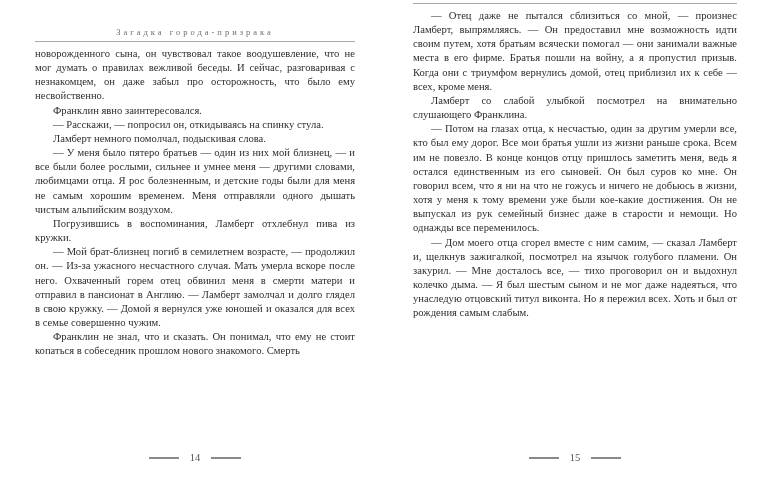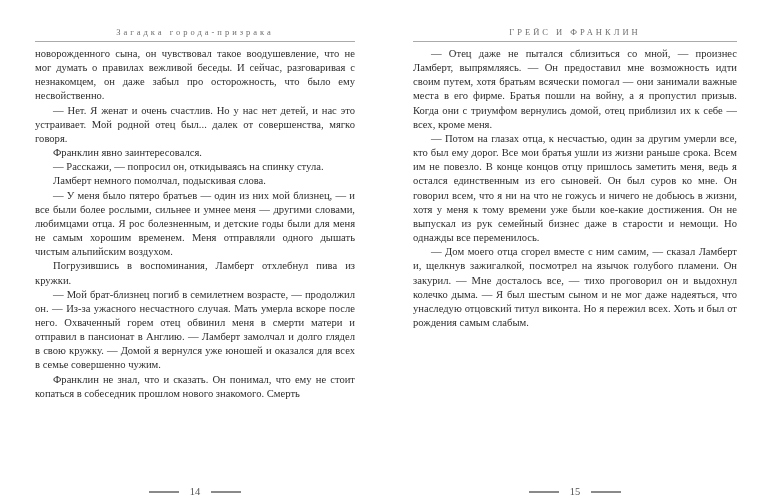--- a/index.html
+++ b/index.html
@@ -60,20 +60,21 @@
   .body-text p.no-indent {
     text-indent: 0;
   }
 
   .page-footer {
     flex: 0 0 auto;
     display: flex;
     align-items: center;
     justify-content: center;
     gap: 11px;
+    margin-bottom: 34px;
     height: 14px;
   }
   .pn-dash {
     width: 30px;
     height: 1.5px;
     background: #8a8a8a;
   }
   .pn-number {
     font-size: 10.5px;
     color: #555555;
@@ -83,41 +84,40 @@
 </head>
 <body>
 
 <div class="spread">
 
   <div class="page page-left">
     <div class="running-header">Загадка города-призрака</div>
     <hr class="header-rule">
     <div class="body-text">
         <p class="no-indent">новорожденного сына, он чувствовал такое воодушевление, что не мог думать о правилах вежливой беседы. И сейчас, разговаривая с незнакомцем, он даже забыл про осторожность, что было ему несвойственно.</p>
-        <p>— Нет. Я женат и очень счастлив. Но у нас нет детей, и нас это устраивает. Мой родной отец был... далек от совершенства, мягко говоря.</p>
         <p>Франклин явно заинтересовался.</p>
         <p>— Расскажи, — попросил он, откидываясь на спинку стула.</p>
         <p>Ламберт немного помолчал, подыскивая слова.</p>
         <p>— У меня было пятеро братьев — один из них мой близнец, — и все были более рослыми, сильнее и умнее меня — другими словами, любимцами отца. Я рос болезненным, и детские годы были для меня не самым хорошим временем. Меня отправляли одного дышать чистым альпийским воздухом.</p>
         <p>Погрузившись в воспоминания, Ламберт отхлебнул пива из кружки.</p>
         <p>— Мой брат-близнец погиб в семилетнем возрасте, — продолжил он. — Из-за ужасного несчастного случая. Мать умерла вскоре после него. Охваченный горем отец обвинил меня в смерти матери и отправил в пансионат в Англию. — Ламберт замолчал и долго глядел в свою кружку. — Домой я вернулся уже юношей и оказался для всех в семье совершенно чужим.</p>
         <p>Франклин не знал, что и сказать. Он понимал, что ему не стоит копаться в собеседник прошлом нового знакомого. Смерть</p>
       </div>
     <div class="page-footer">
       <span class="pn-dash"></span>
       <span class="pn-number">14</span>
       <span class="pn-dash"></span>
     </div>
   </div>
 
   <div class="page page-right">
-    <div class="running-header">ГРЕЙС И ФРАНКЛИН</div>
     <hr class="header-rule">
     <div class="body-text">
         <p>— Отец даже не пытался сблизиться со мной, — произнес Ламберт, выпрямляясь. — Он предоставил мне возможность идти своим путем, хотя братьям всячески помогал — они занимали важные места в его фирме. Братья пошли на войну, а я пропустил призыв. Когда они с триумфом вернулись домой, отец приблизил их к себе — всех, кроме меня.</p>
+        <p>Ламберт со слабой улыбкой посмотрел на внимательно слушающего Франклина.</p>
         <p>— Потом на глазах отца, к несчастью, один за другим умерли все, кто был ему дорог. Все мои братья ушли из жизни раньше срока. Всем им не повезло. В конце концов отцу пришлось заметить меня, ведь я остался единственным из его сыновей. Он был суров ко мне. Он говорил всем, что я ни на что не гожусь и ничего не добьюсь в жизни, хотя у меня к тому времени уже были кое-какие достижения. Он не выпускал из рук семейный бизнес даже в старости и немощи. Но однажды все переменилось.</p>
         <p>— Дом моего отца сгорел вместе с ним самим, — сказал Ламберт и, щелкнув зажигалкой, посмотрел на язычок голубого пламени. Он закурил. — Мне досталось все, — тихо проговорил он и выдохнул колечко дыма. — Я был шестым сыном и не мог даже надеяться, что унаследую отцовский титул виконта. Но я пережил всех. Хоть и был от рождения самым слабым.</p>
       </div>
     <div class="page-footer">
       <span class="pn-dash"></span>
       <span class="pn-number">15</span>
       <span class="pn-dash"></span>
     </div>
   </div>
 

